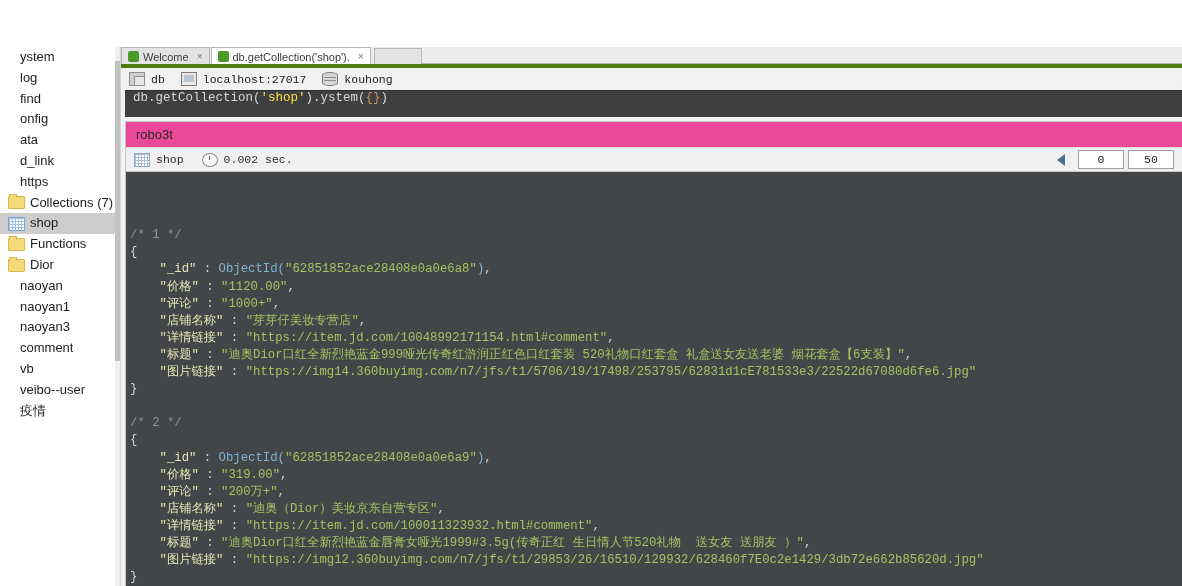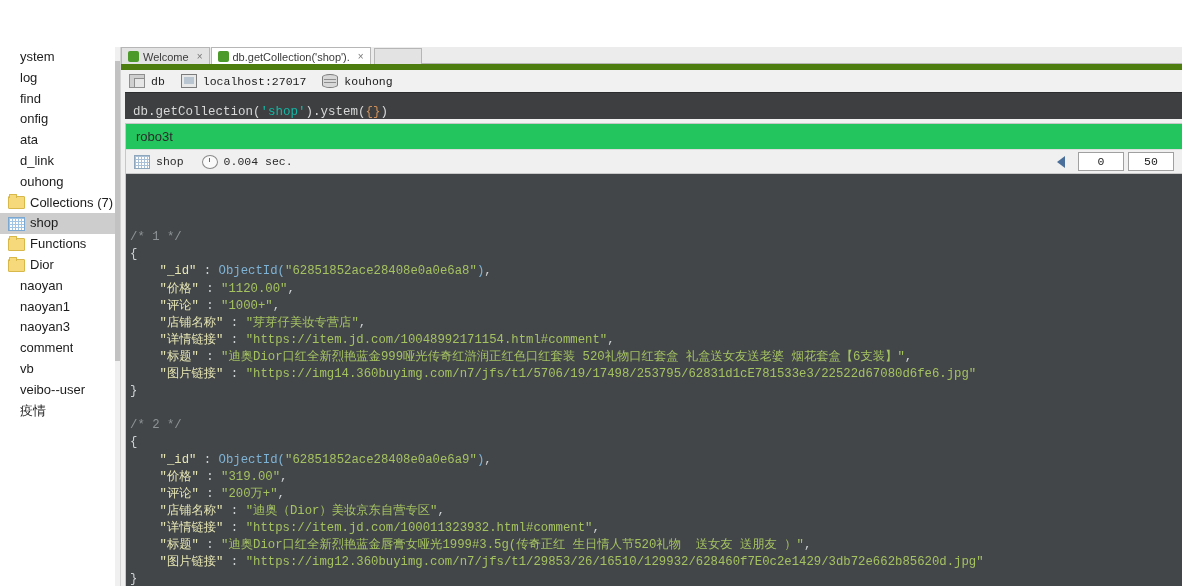--- a/index.html
+++ b/index.html
@@ -57,21 +57,21 @@
   .sb-thumb{
     position:absolute;right:0;top:14px;width:5px;height:300px;background:#c2c2c2;
   }
 
   
   .main{flex:1;display:flex;flex-direction:column;position:relative;background:#f1f1f1;}
 
   
   .tabbar{
     height:17px;background:#ececed;position:relative;
-    border-bottom:6px solid #4d7c0f;flex:0 0 17px;
+    border-bottom:4px solid #4d7c0f;flex:0 0 17px;
     display:flex;align-items:flex-end;overflow:hidden;
   }
   .tab{
     height:17px;display:flex;align-items:center;
     padding:0 6px;font-size:11px;color:#3b3b3b;
     border:1px solid #b6b6b6;border-bottom:none;
     background:#e3e3e3;margin-right:1px;white-space:nowrap;
     position:relative;top:1px;
   }
   .tab.active{background:#ffffff;text-align:center;}
@@ -114,38 +114,38 @@
     background:#d8d8d8;border:1px solid #7c7c7c;border-radius:50%/22%;
   }
   .cico.db:after{
     content:"";position:absolute;left:1px;top:4px;right:1px;height:1px;
     background:#8e8e8e;box-shadow:0 3px 0 #8e8e8e;
   }
 
   
   .editor{
     background:#3d3f41;color:#cfd2d4;flex:0 0 26px;height:26px;
-    display:flex;align-items:flex-end;
+    display:flex;align-items:flex-start;
     font-family:"Liberation Mono",monospace;font-size:12.5px;
     padding-left:8px;margin:0 0 0 4px;
     border-top:1px solid #2b2d2f;
   }
   .editor .kw{color:#d8d8d8;}
-  .editor .str{color:#14b8a6;}
+  .editor .str{color:#fde047;}
   .editor .pn{color:#d0905a;}
 
   
   .results{
     flex:1;background:#ffffff;margin:4px 0 0 4px;
     border:1px solid #c7c7c7;border-right:none;border-bottom:none;
     display:flex;flex-direction:column;overflow:hidden;
   }
   .res-title{
     height:25px;flex:0 0 25px;display:flex;align-items:center;
-    padding-left:10px;background:#22c55e;
+    padding-left:10px;background:#ec4899;
     font-family:"Liberation Sans",sans-serif;font-size:13px;color:#2b2b2b;
   }
   .res-toolbar{
     height:23px;flex:0 0 23px;background:#f0f0f0;
     border-top:1px solid #dcdcdc;border-bottom:1px solid #c9c9c9;
     display:flex;align-items:center;padding-left:8px;
     font-family:"Liberation Mono",monospace;font-size:11.5px;color:#2b2b2b;
   }
   .res-toolbar .chip{display:flex;align-items:center;margin-right:18px;white-space:nowrap;}
   .res-toolbar .chip .cico2{width:14px;height:12px;margin-right:6px;flex:0 0 14px;position:relative;}
@@ -224,21 +224,21 @@
         <div class="tree-item">
           <span class="ico none"></span>
           <span class="lbl">ata</span>
         </div>
         <div class="tree-item">
           <span class="ico none"></span>
           <span class="lbl">d_link</span>
         </div>
         <div class="tree-item">
           <span class="ico none"></span>
-          <span class="lbl">ouhong</span>
+          <span class="lbl">https</span>
         </div>
         <div class="tree-item indent1">
           <span class="ico folder"></span>
           <span class="lbl">Collections (7)</span>
         </div>
         <div class="tree-item indent1 selected">
           <span class="ico grid"></span>
           <span class="lbl">shop</span>
         </div>
         <div class="tree-item indent1">
@@ -327,21 +327,21 @@
 
       <div class="res-title">robo3t</div>
 
       <div class="res-toolbar">
         <div class="chip">
           <span class="cico2 grid"></span>
           <span>shop</span>
         </div>
         <div class="chip">
           <span class="cico2 clock"></span>
-          <span>0.004 sec.</span>
+          <span>0.002 sec.</span>
         </div>
         <div class="toolbar-spacer"></div>
         <div class="pager">
           <span class="pg-arrow"></span>
           <div class="pg-box">0</div>
           <div class="pg-box">50</div>
         </div>
       </div>
 
       <div class="json" id="json">

